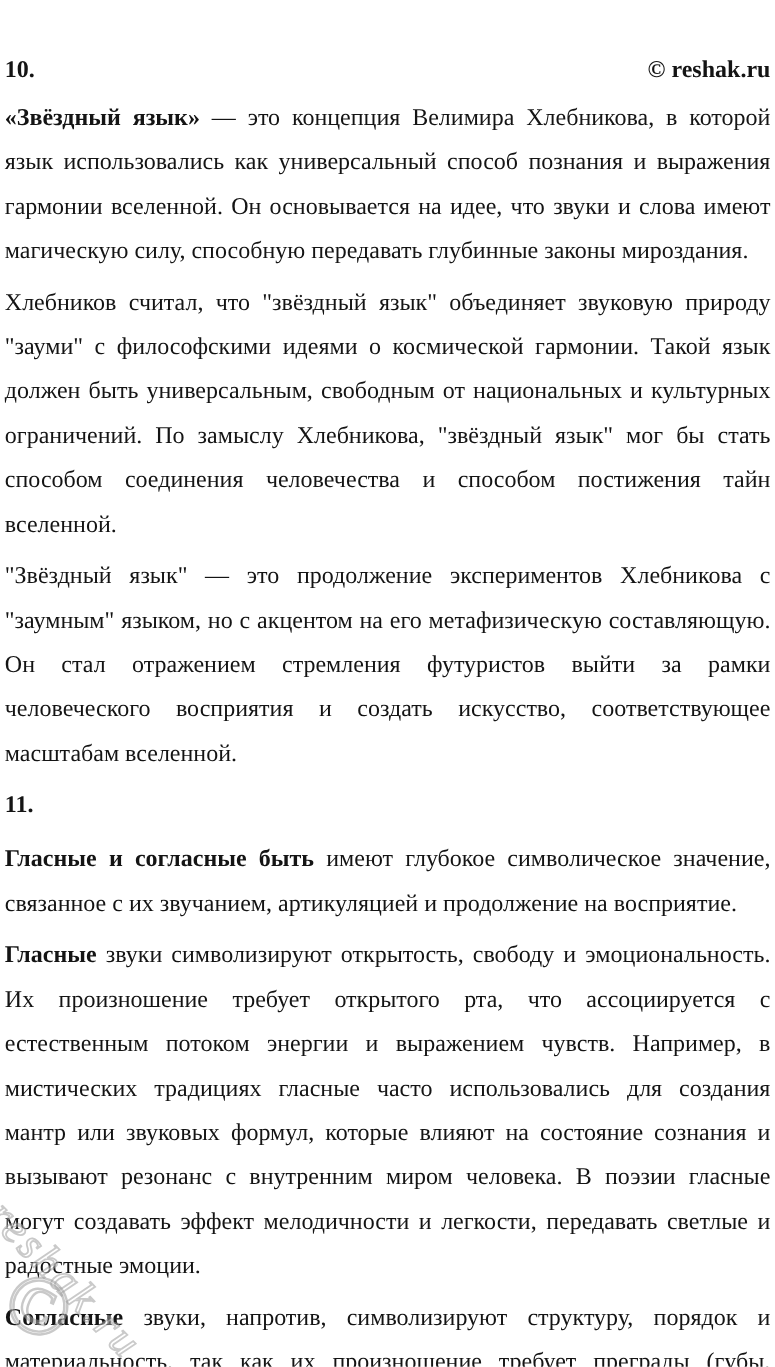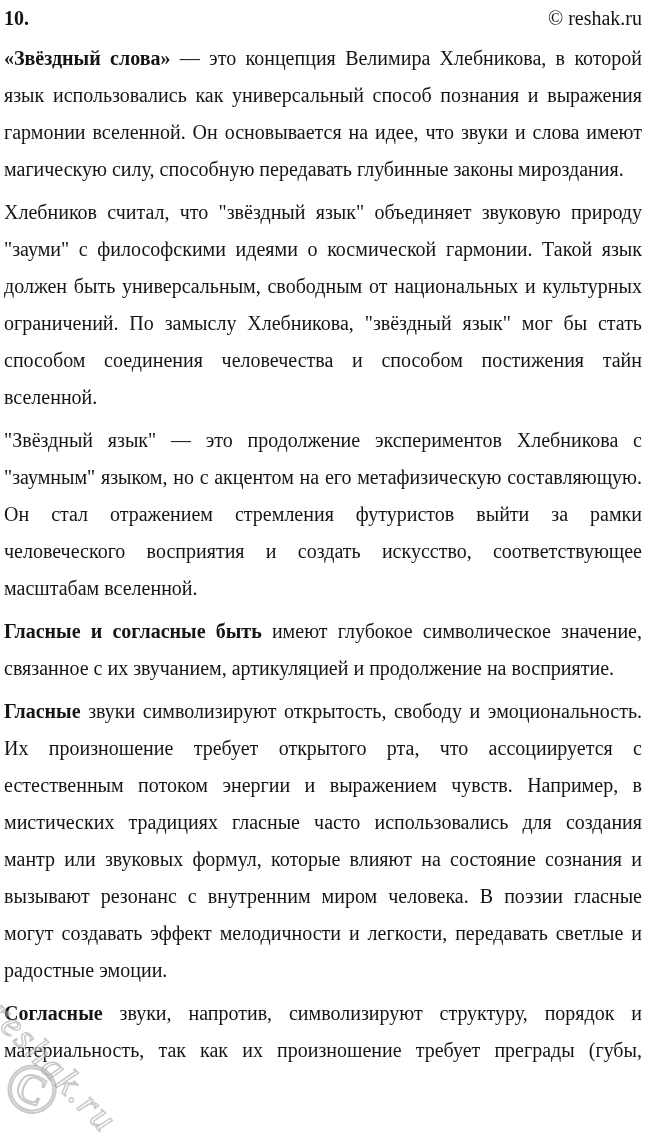--- a/index.html
+++ b/index.html
@@ -24,21 +24,22 @@
     justify-content: space-between;
     align-items: baseline;
     line-height: 26px;
     margin-bottom: 9px;
     gap: 22px;
   }
   .section-num {
     font-weight: bold;
   }
   .copyright {
-    font-weight: normal;
+    font-weight: bold;
+    margin-top: 40px;
   }
   p.para {
     margin: 0 0 6px 0;
     line-height: 37px;
     text-align: justify;
   }
   p.para .lead {
     font-weight: bold;
   }
   p.para.cut {
@@ -83,26 +84,27 @@
 </head>
 <body>
 
 <div class="page">
 
   <div class="header-row">
     <span class="section-num">10.</span>
     <span class="copyright">© reshak.ru</span>
   </div>
 
-  <p class="para"><span class="lead">«Звёздный слова»</span><span> — это концепция Велимира Хлебникова, в которой язык использовались как универсальный способ познания и выражения гармонии вселенной. Он основывается на идее, что звуки и слова имеют магическую силу, способную передавать глубинные законы мироздания.</span></p>
+  <p class="para"><span class="lead">«Звёздный язык»</span><span> — это концепция Велимира Хлебникова, в которой язык использовались как универсальный способ познания и выражения гармонии вселенной. Он основывается на идее, что звуки и слова имеют магическую силу, способную передавать глубинные законы мироздания.</span></p>
 
   <p class="para"><span class="lead"></span><span>Хлебников считал, что "звёздный язык" объединяет звуковую природу "зауми" с философскими идеями о космической гармонии. Такой язык должен быть универсальным, свободным от национальных и культурных ограничений. По замыслу Хлебникова, "звёздный язык" мог бы стать способом соединения человечества и способом постижения тайн вселенной.</span></p>
 
   <p class="para"><span class="lead"></span><span>"Звёздный язык" — это продолжение экспериментов Хлебникова с "заумным" языком, но с акцентом на его метафизическую составляющую. Он стал отражением стремления футуристов выйти за рамки человеческого восприятия и создать искусство, соответствующее масштабам вселенной.</span></p>
 
+  <div class="section-heading">11.</div>
 
   <p class="para"><span class="lead">Гласные и согласные быть</span><span> имеют глубокое символическое значение, связанное с их звучанием, артикуляцией и продолжение на восприятие.</span></p>
 
   <p class="para"><span class="lead">Гласные</span><span> звуки символизируют открытость, свободу и эмоциональность. Их произношение требует открытого рта, что ассоциируется с естественным потоком энергии и выражением чувств. Например, в мистических традициях гласные часто использовались для создания мантр или звуковых формул, которые влияют на состояние сознания и вызывают резонанс с внутренним миром человека. В поэзии гласные могут создавать эффект мелодичности и легкости, передавать светлые и радостные эмоции.</span></p>
 
   <p class="para cut"><span class="lead">Согласные</span><span> звуки, напротив, символизируют структуру, порядок и материальность, так как их произношение требует преграды (губы,</span></p>
 
 </div>
 
 <div class="wm wm-text">reshak.ru</div>

